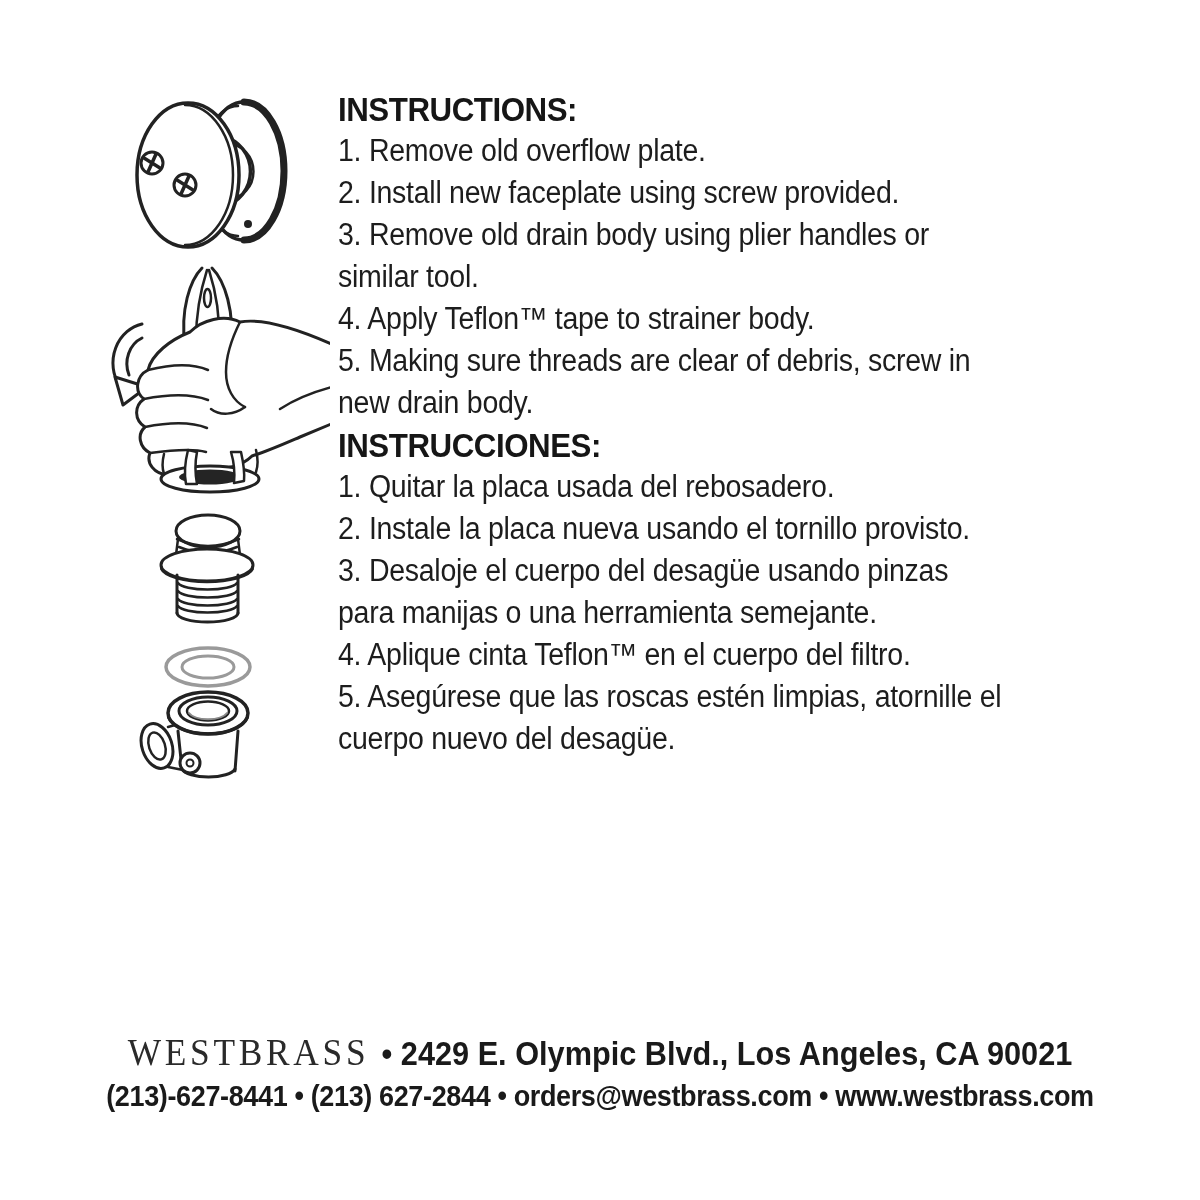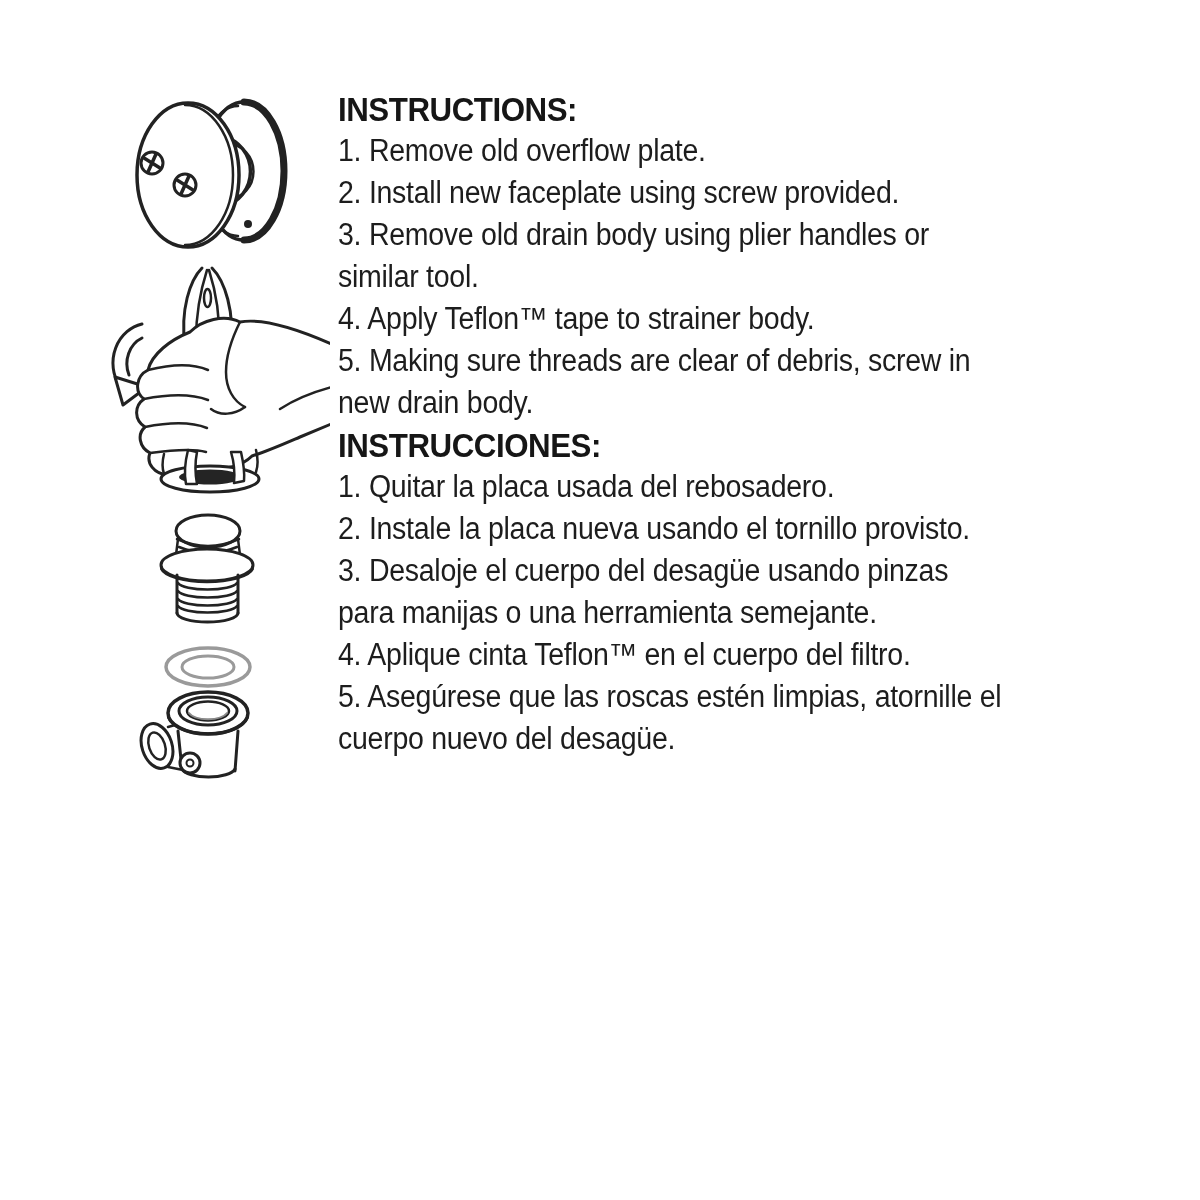--- a/index.html
+++ b/index.html
@@ -203,14 +203,21 @@
     <div class="heading">INSTRUCCIONES:</div>
     <div class="line">1. Quitar la placa usada del rebosadero.</div>
     <div class="line">2. Instale la placa nueva usando el tornillo provisto.</div>
     <div class="line">3. Desaloje el cuerpo del desagüe usando pinzas</div>
     <div class="line">para manijas o una herramienta semejante.</div>
     <div class="line">4. Aplique cinta Teflon™ en el cuerpo del filtro.</div>
     <div class="line">5. Asegúrese que las roscas estén limpias, atornille el</div>
     <div class="line">cuerpo nuevo del desagüe.</div>
   </div>
 
+  <div class="footer">
+    <div class="footer-line1">
+      <span class="brand">WESTBRASS</span>
+      <span class="address">• 2429 E. Olympic Blvd., Los Angeles, CA 90021</span>
+    </div>
+    <div class="footer-line2">(213)-627-8441 • (213) 627-2844 • orders@westbrass.com • www.westbrass.com</div>
+  </div>
 
 </div>
 
 </body></html>

